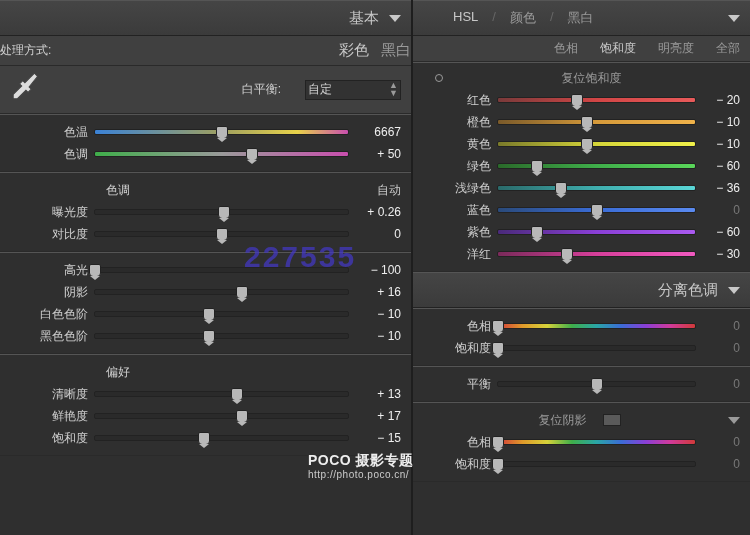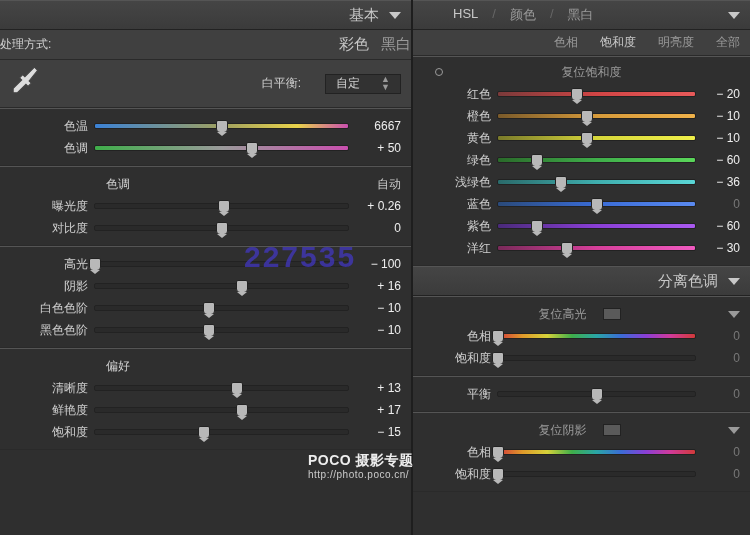--- a/index.html
+++ b/index.html
@@ -15,21 +15,21 @@
     --knob:#b8b8b8;
     --track:#2b2b2b;
   }
   *{box-sizing:border-box;margin:0;padding:0;font-family:"Microsoft YaHei","PingFang SC",Arial,sans-serif;}
   body{background:var(--bg-dark);width:750px;height:535px;overflow:hidden;color:var(--txt);font-size:12px;}
   .app{display:flex;width:750px;height:535px;}
   .col-l{width:413px;height:100%;border-right:2px solid #1e1e1e;}
   .col-r{width:337px;height:100%;}
   
   .phead{
-    height:30px;background:linear-gradient(#454545,#3b3b3b);
+    height:36px;background:linear-gradient(#454545,#3b3b3b);
     border-top:1px solid #555;border-bottom:1px solid #222;
     display:flex;align-items:center;justify-content:flex-end;padding:0 10px;
     color:var(--accent);font-size:15px;
   }
   .phead .ptitle{margin-right:6px;}
   .phead .tabs{display:flex;gap:14px;font-size:13px;margin-right:auto;margin-left:12px;}
   .phead .tab{color:var(--txt-dim);}
   .phead .tab.active{color:var(--accent);font-weight:500;}
   .tri{width:0;height:0;border-left:6px solid transparent;border-right:6px solid transparent;border-top:7px solid var(--accent);margin-left:4px;}
   .band{padding:6px 10px 6px 22px;border-top:1px solid #555;border-bottom:1px solid #2a2a2a;}
@@ -38,21 +38,21 @@
   .treat{display:flex;align-items:center;height:30px;padding:0 0;background:var(--panel);border-bottom:1px solid #2a2a2a;}
   .treat .lab{color:var(--txt);}
   .treat .opts{margin-left:auto;display:flex;gap:12px;font-size:15px;}
   .treat .opt{color:var(--txt-dim);}
   .treat .opt.active{color:var(--accent);}
   
   .wb{display:flex;align-items:center;height:48px;padding:0 10px;background:var(--panel);border-bottom:1px solid #2a2a2a;}
   .dropper{width:38px;height:40px;position:relative;}
   .dropper svg{width:34px;height:34px;}
   .wb .lbl{margin-left:auto;color:var(--txt);}
-  .ddown{margin-left:24px;background:var(--input);height:20px;width:76px;display:flex;align-items:center;justify-content:space-between;padding:0 10px;border:1px solid #222;}
+  .ddown{margin-left:24px;background:var(--input);height:20px;width:96px;display:flex;align-items:center;justify-content:space-between;padding:0 2px;border:1px solid #222;}
   .ddown .dd-tri{font-size:9px;color:var(--txt-dim);line-height:7px;display:flex;flex-direction:column;gap:1px;}
   
   .srow{display:flex;align-items:center;height:22px;position:relative;}
   .col-l .srow .slabel{width:72px;text-align:right;color:var(--txt);padding-right:6px;font-size:12px;}
   .col-r .srow .slabel{width:62px;text-align:right;color:var(--txt);padding-right:6px;font-size:12px;}
   .srow .track{flex:1;height:6px;background:#2a2a2a;border:1px solid #222;position:relative;border-radius:2px;}
   .srow .track.grad-temp{background:linear-gradient(90deg,#3b82d6,#9fa060 50%,#e8d24a 80%,#c94fae);}
   .srow .track.grad-tint{background:linear-gradient(90deg,#3fae4a,#9a9a9a 50%,#c94fae);}
   .srow .track.grad-hue{background:linear-gradient(90deg,#d13a3a,#e09a2a,#d6d23a,#3fae4a,#2aa6a6,#3b6cd6,#8a3fd6,#d13a9a,#d13a3a);}
   .srow .track.grad-red{background:linear-gradient(90deg,#7a3a3a,#d14545,#e85a5a);}
@@ -297,27 +297,20 @@
         <span class="val">− 30</span>
       </div>
     </div>
 
     <div class="phead">
       <span class="ptitle">分离色调</span>
       <span class="tri"></span>
     </div>
 
     <div class="band">
-      <div class="shead">
-        <span style="flex:1"></span>
-        <span class="shlabel" style="width:auto;color:var(--txt-dim);">复位高光</span>
-        <span class="sw"></span>
-        <span style="flex:1"></span>
-        <span class="tri" style="border-top-color:var(--txt-dim);"></span>
-      </div>
       <div class="srow">
         <span class="slabel">色相</span>
         <span class="track grad-hue">
             <span class="knob" style="left:0%"></span>
           </span>
         <span class="val" style="color:var(--txt-dimmer);">0</span>
       </div>
       <div class="srow">
         <span class="slabel">饱和度</span>
         <span class="track">

